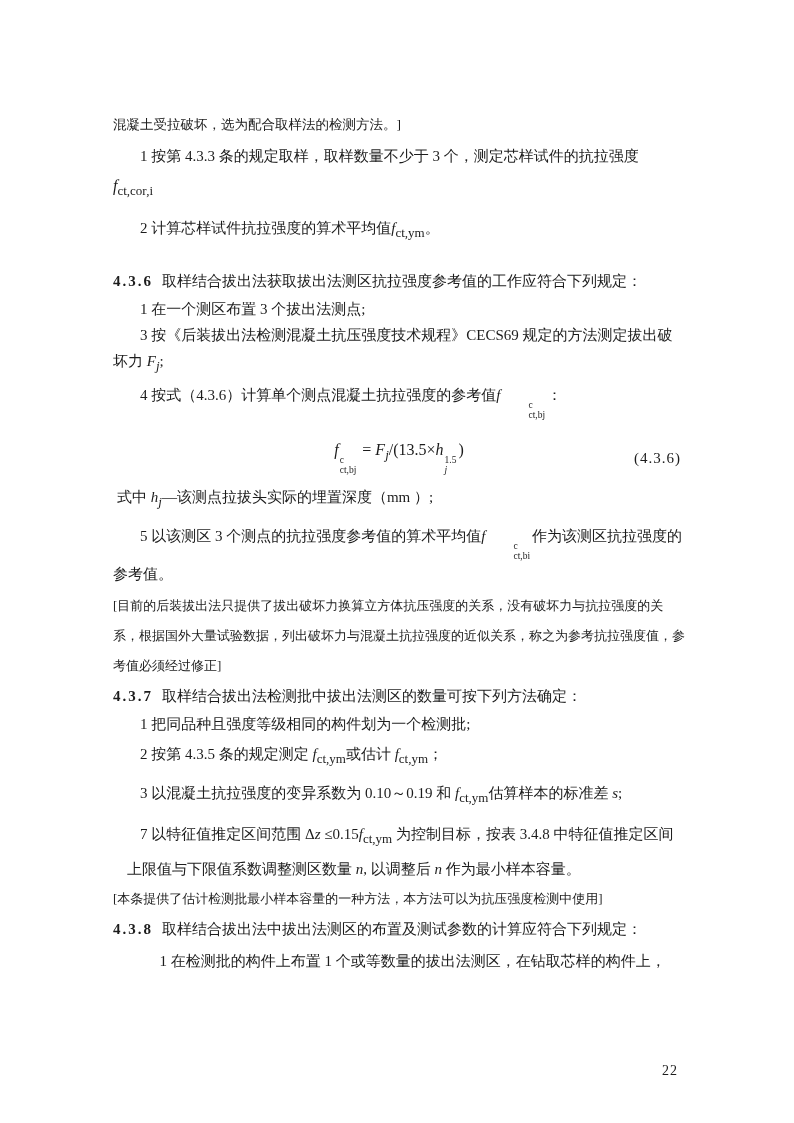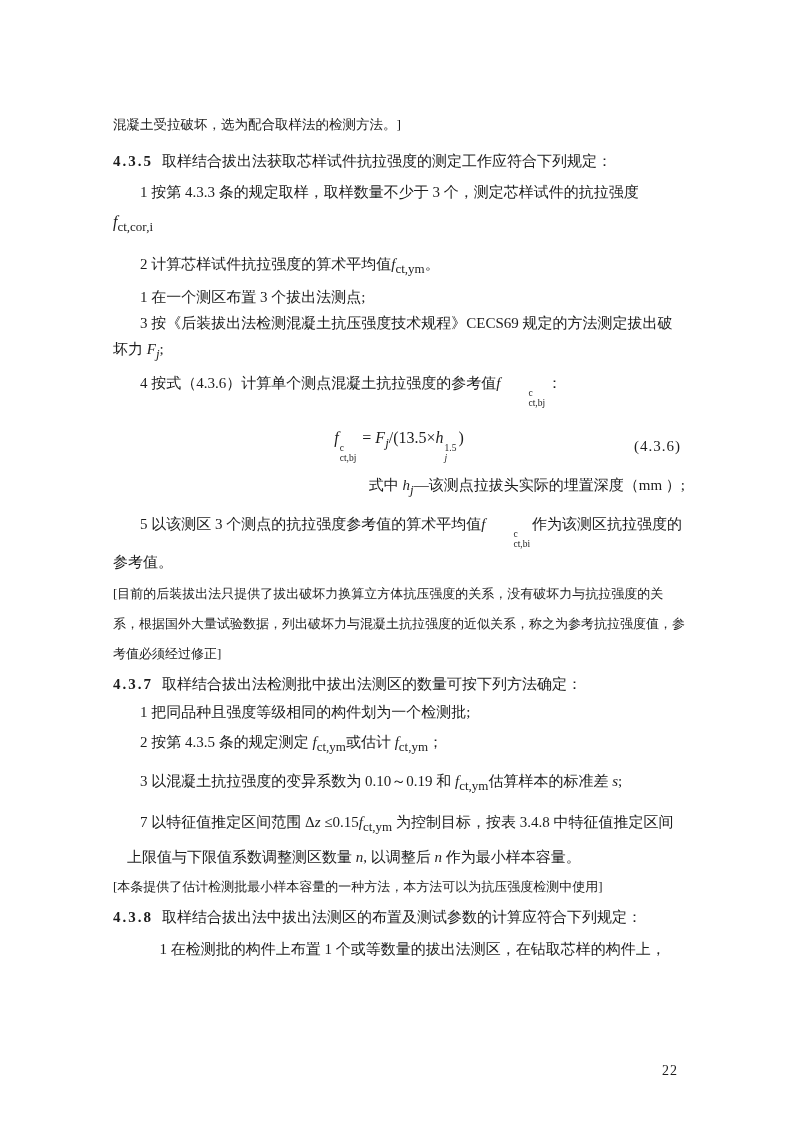--- a/index.html
+++ b/index.html
@@ -63,21 +63,21 @@
     font-size: 16px;
   }
   .equation-row .eq-number {
     position: absolute;
     right: 4px;
     top: 50%;
     transform: translateY(-50%);
     font-size: 15px;
     letter-spacing: 1px;
   }
-  .where-line { margin-top: 8px; text-indent: 4px; text-align: right; }
+  .where-line { margin-top: 8px; text-indent: 4px; }
 
   .mt2  { margin-top: 2px; }
   .mt3  { margin-top: 3px; }
   .mt4  { margin-top: 4px; }
   .mt5  { margin-top: 5px; }
   .mt6  { margin-top: 6px; text-align: center; }
   .mt8  { margin-top: 8px; }
   .mt10 { margin-top: 10px; }
   .mt12 { margin-top: 12px; }
   .mt22 { margin-top: 22px; }
@@ -93,33 +93,33 @@
 </head>
 <body>
 
 <div class="page">
   <div class="content">
 
     <p class="comment-tail">
       <span>混凝土受拉破坏，选为配合取样法的检测方法。]</span>
     </p>
 
-    <p class="heading mt10">
-      <span class="sec-num">4.3.5</span><span>取样结合拔出法获取芯样试件抗拉强度的测定工作应符合下列规定：</span>
-    </p>
     <p class="item mt5">
       <span>1 按第 4.3.3 条的规定取样，取样数量不少于 3 个，测定芯样试件的抗拉强度</span>
     </p>
     <p class="var-line">
       <i class="fvar">f</i><sub class="vsub">ct,cor,i</sub>
     </p>
     <p class="item mt12">
       <span>2 计算芯样试件抗拉强度的算术平均值</span><i class="fvar">f</i><sub class="vsub">ct,ym</sub><span>。</span>
     </p>
 
+    <p class="heading mt22">
+      <span class="sec-num">4.3.6</span><span>取样结合拔出法获取拔出法测区抗拉强度参考值的工作应符合下列规定：</span>
+    </p>
     <p class="item mt2">
       <span>1 在一个测区布置 3 个拔出法测点;</span>
     </p>
     <p class="item">
       <span>3 按《后装拔出法检测混凝土抗压强度技术规程》CECS69 规定的方法测定拔出破坏力 </span><i class="fvar">F</i><sub class="vsub ital">j</sub><span>;</span>
     </p>
     <p class="item mt3">
       <span>4 按式（4.3.6）计算单个测点混凝土抗拉强度的参考值</span><i class="fvar">f</i><span class="ss">
           <span class="ss-sup">c</span>
           <span class="ss-sub">ct,bj</span>

